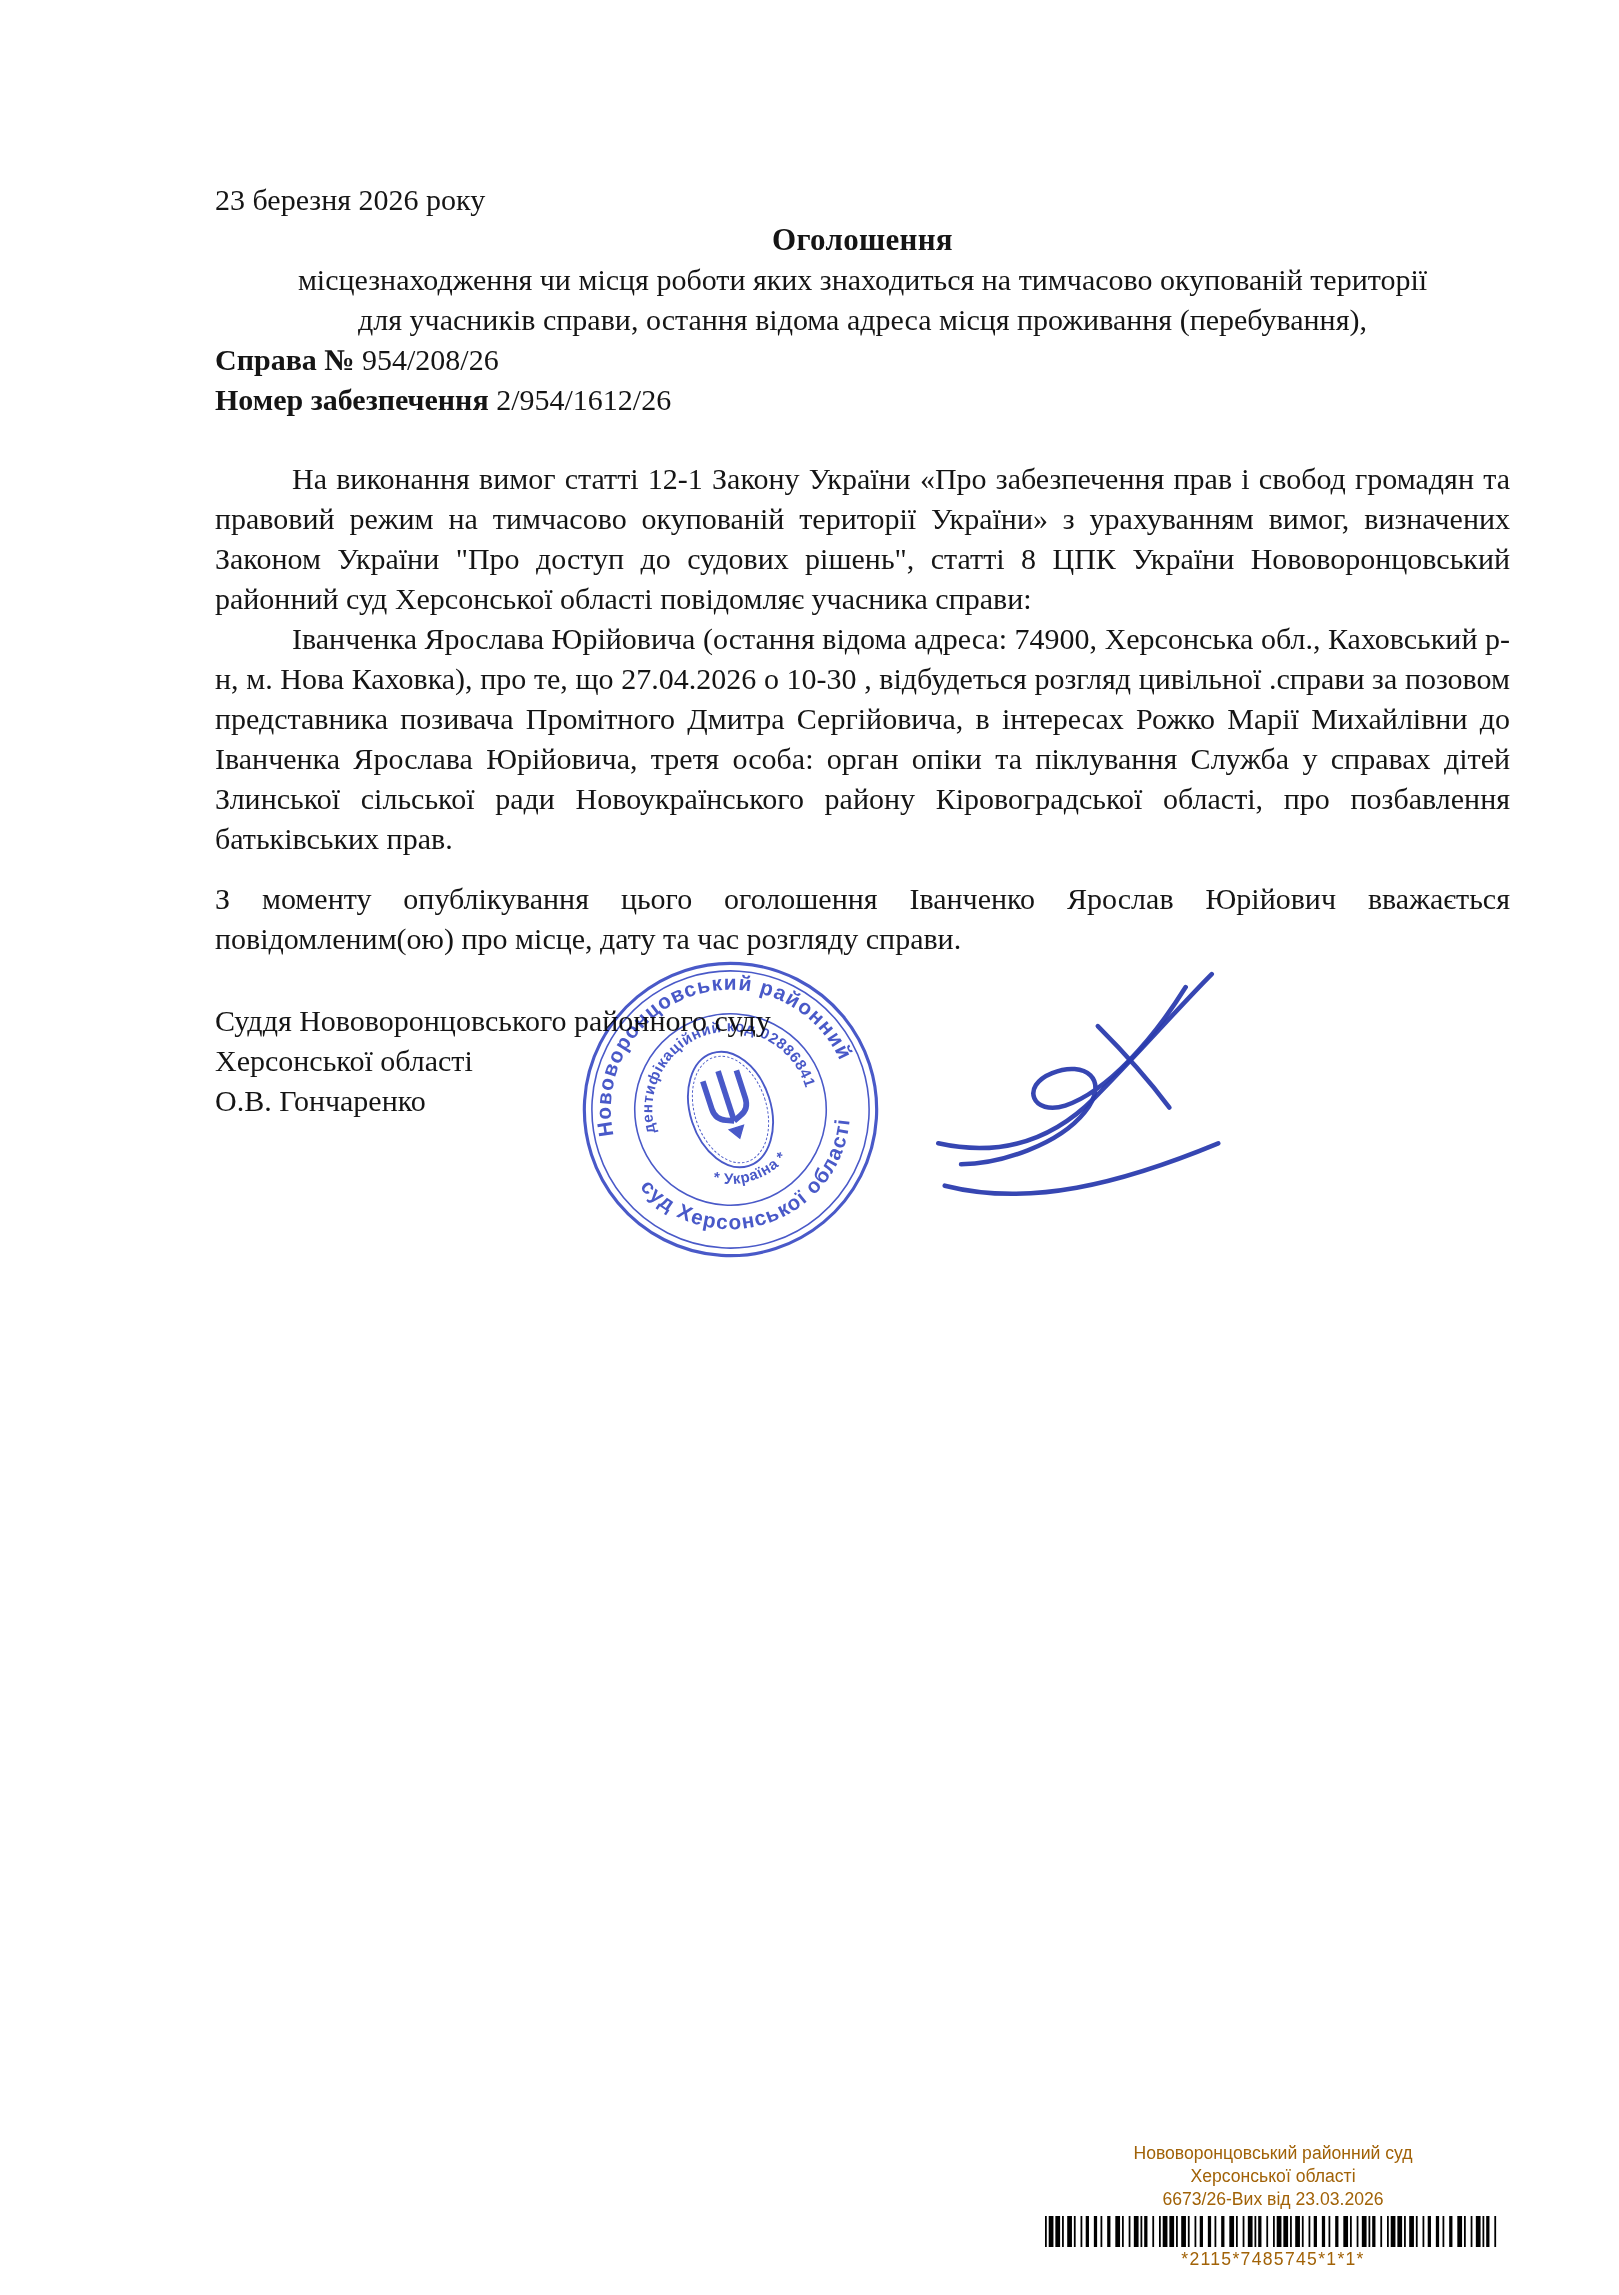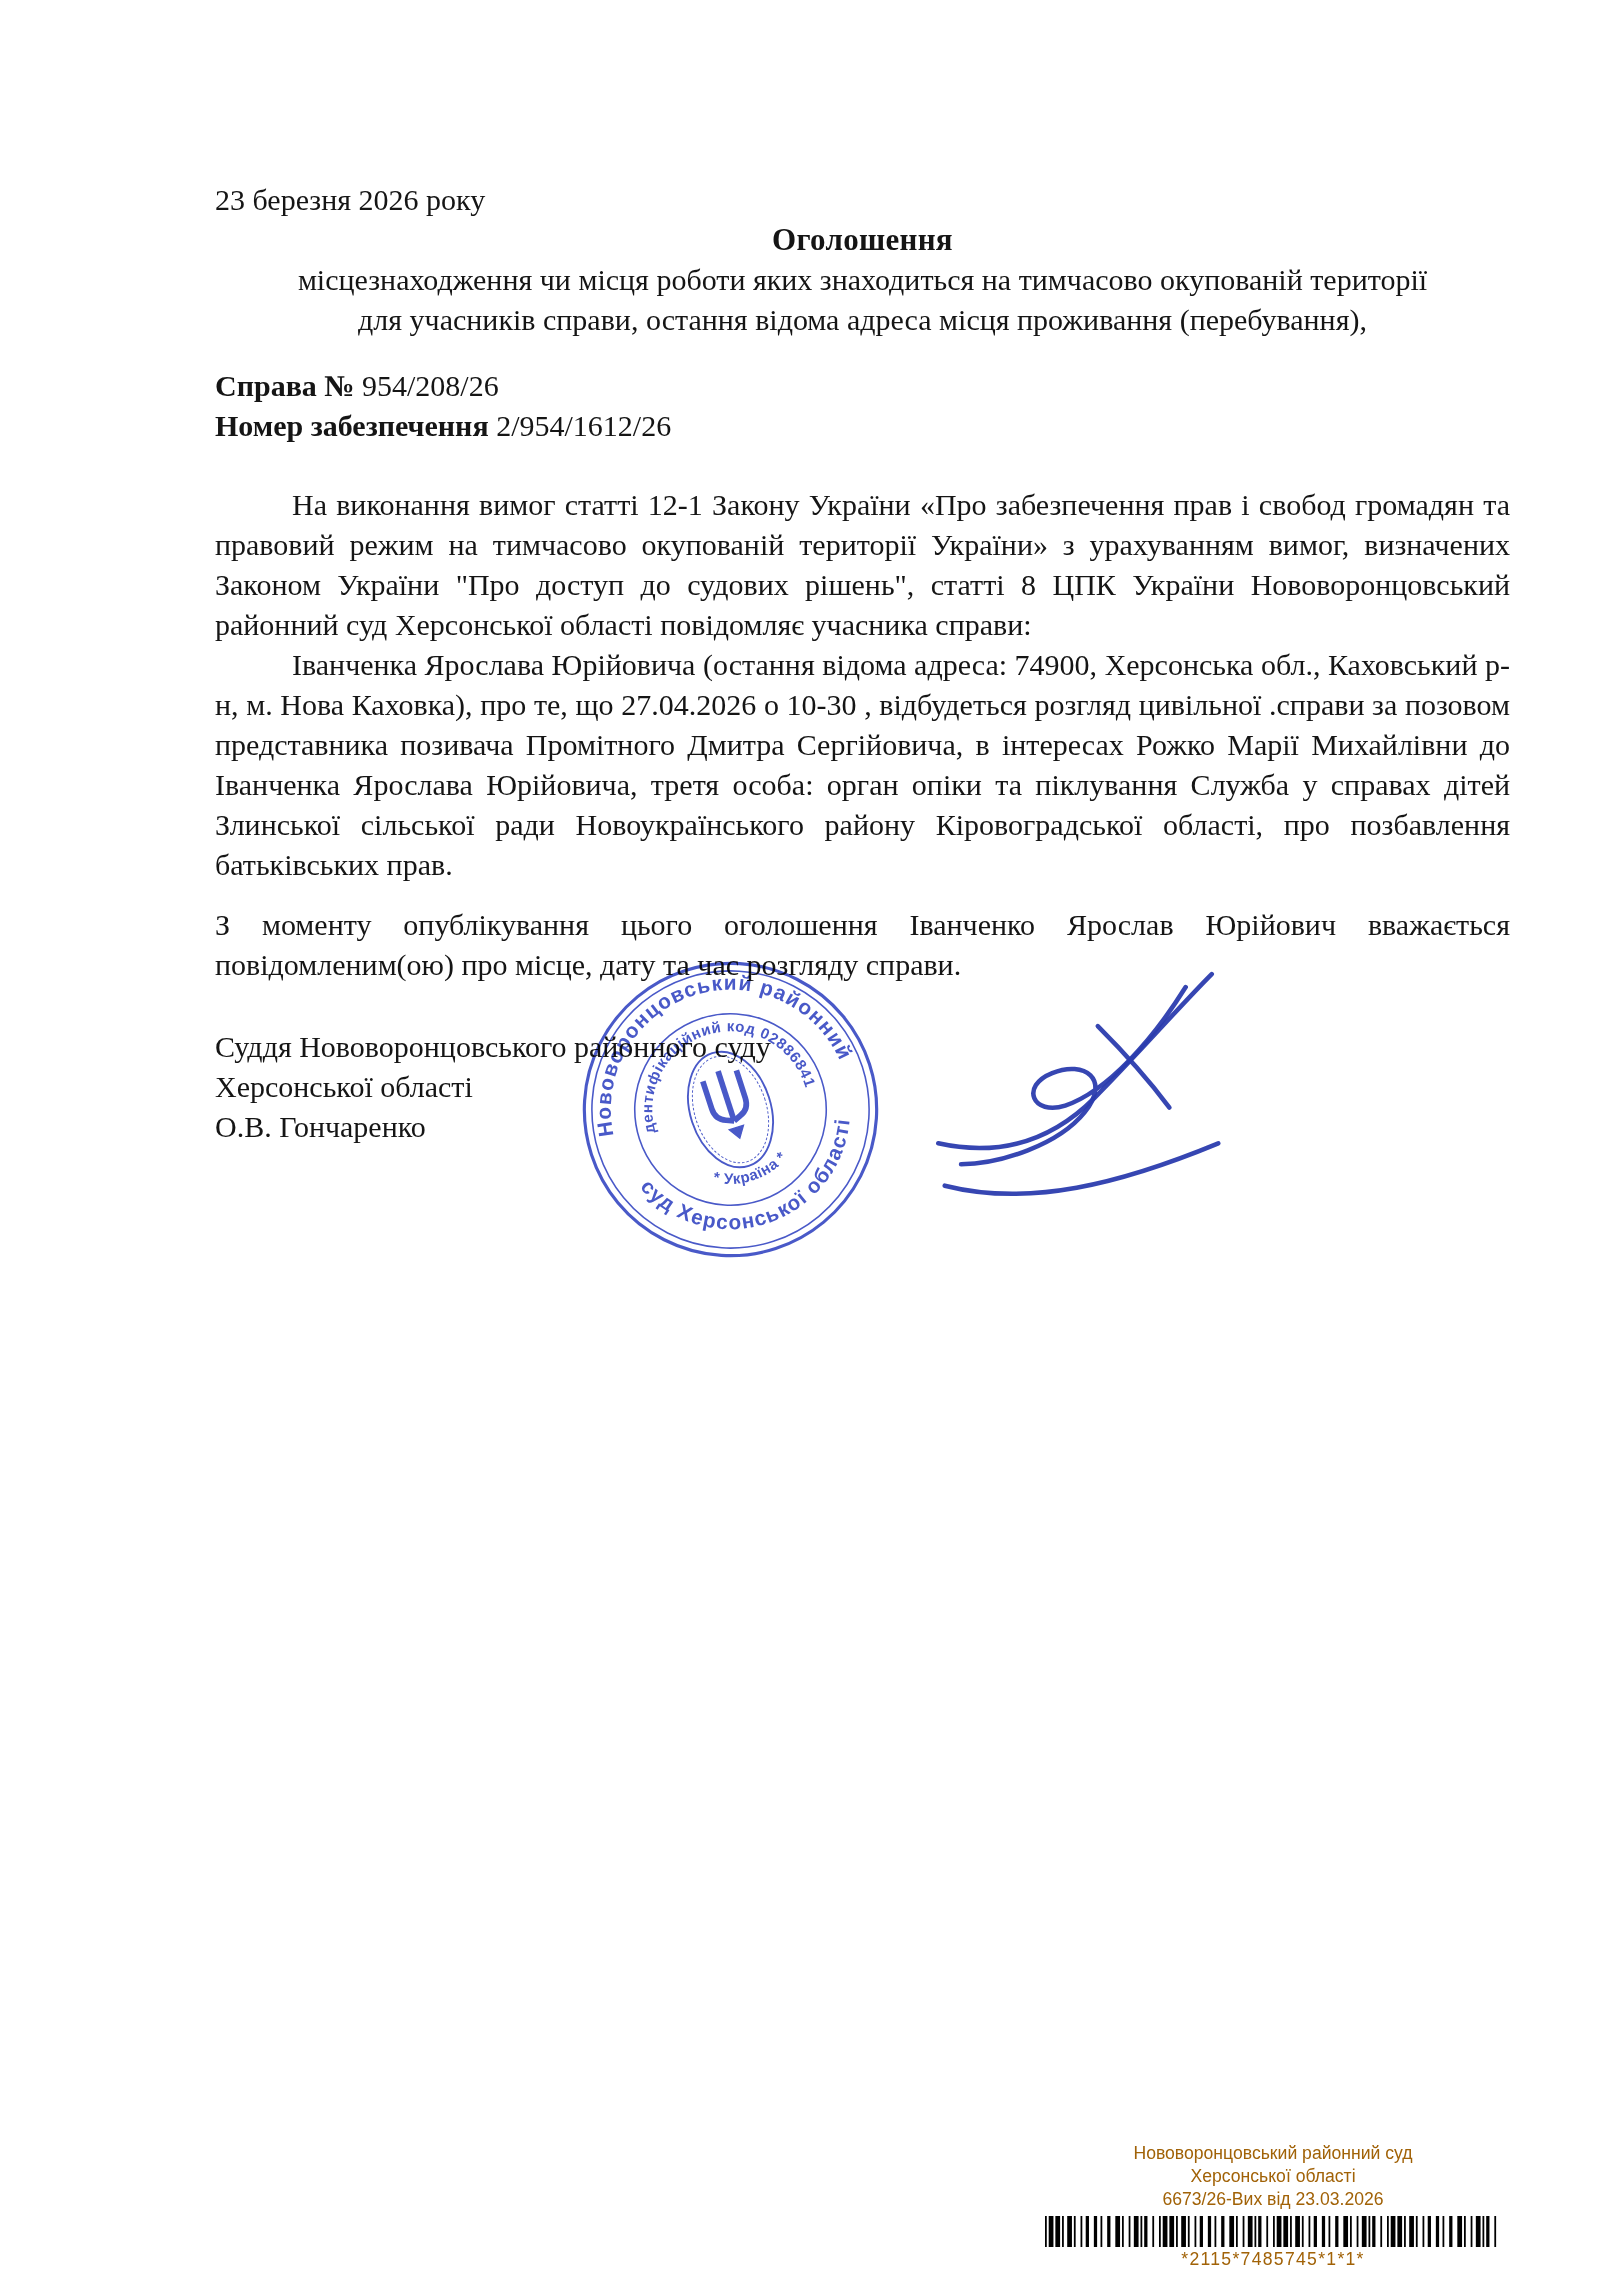--- a/index.html
+++ b/index.html
@@ -28,21 +28,21 @@
 
   .doc-title {
     text-align: center;
     font-weight: bold;
     font-size: 31px;
     letter-spacing: 0.3px;
   }
 
   .doc-subtitle { text-align: center; }
 
-  .case-block { margin-top: 26px; }
+  .case-block { }
   .case-block .lbl { font-weight: bold; }
 
   p.para {
     margin: 0;
     text-align: justify;
   }
   p.para.first { margin-top: 39px; }
   p.para.indent { text-indent: 77px; }
   p.para.gap { margin-top: 19.5px; }
 

